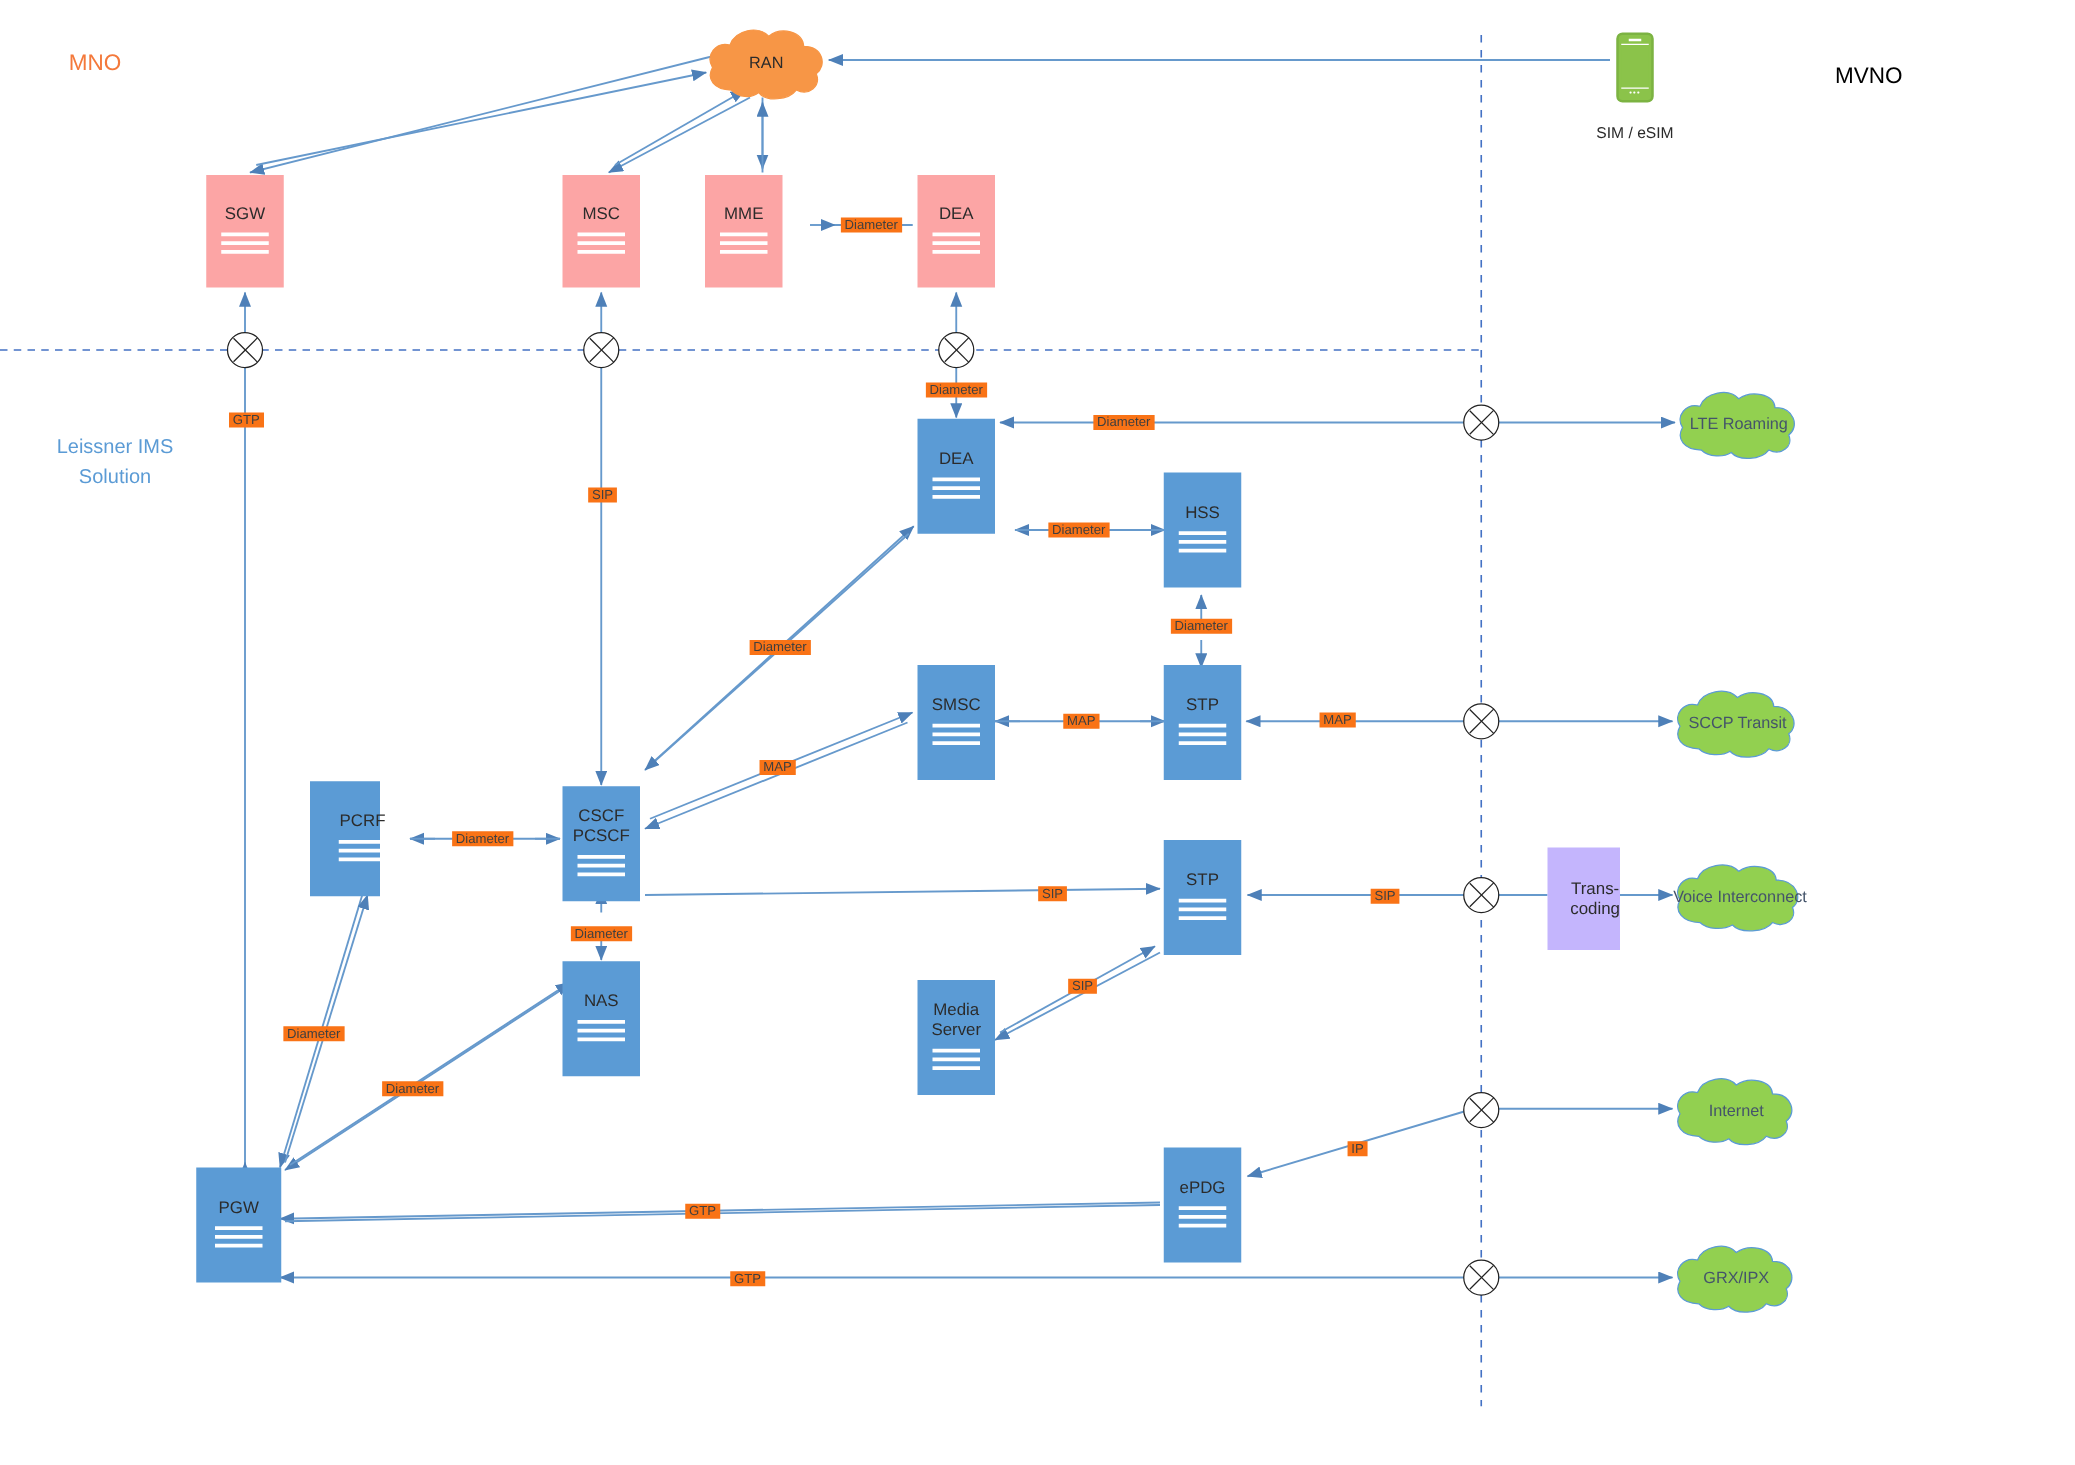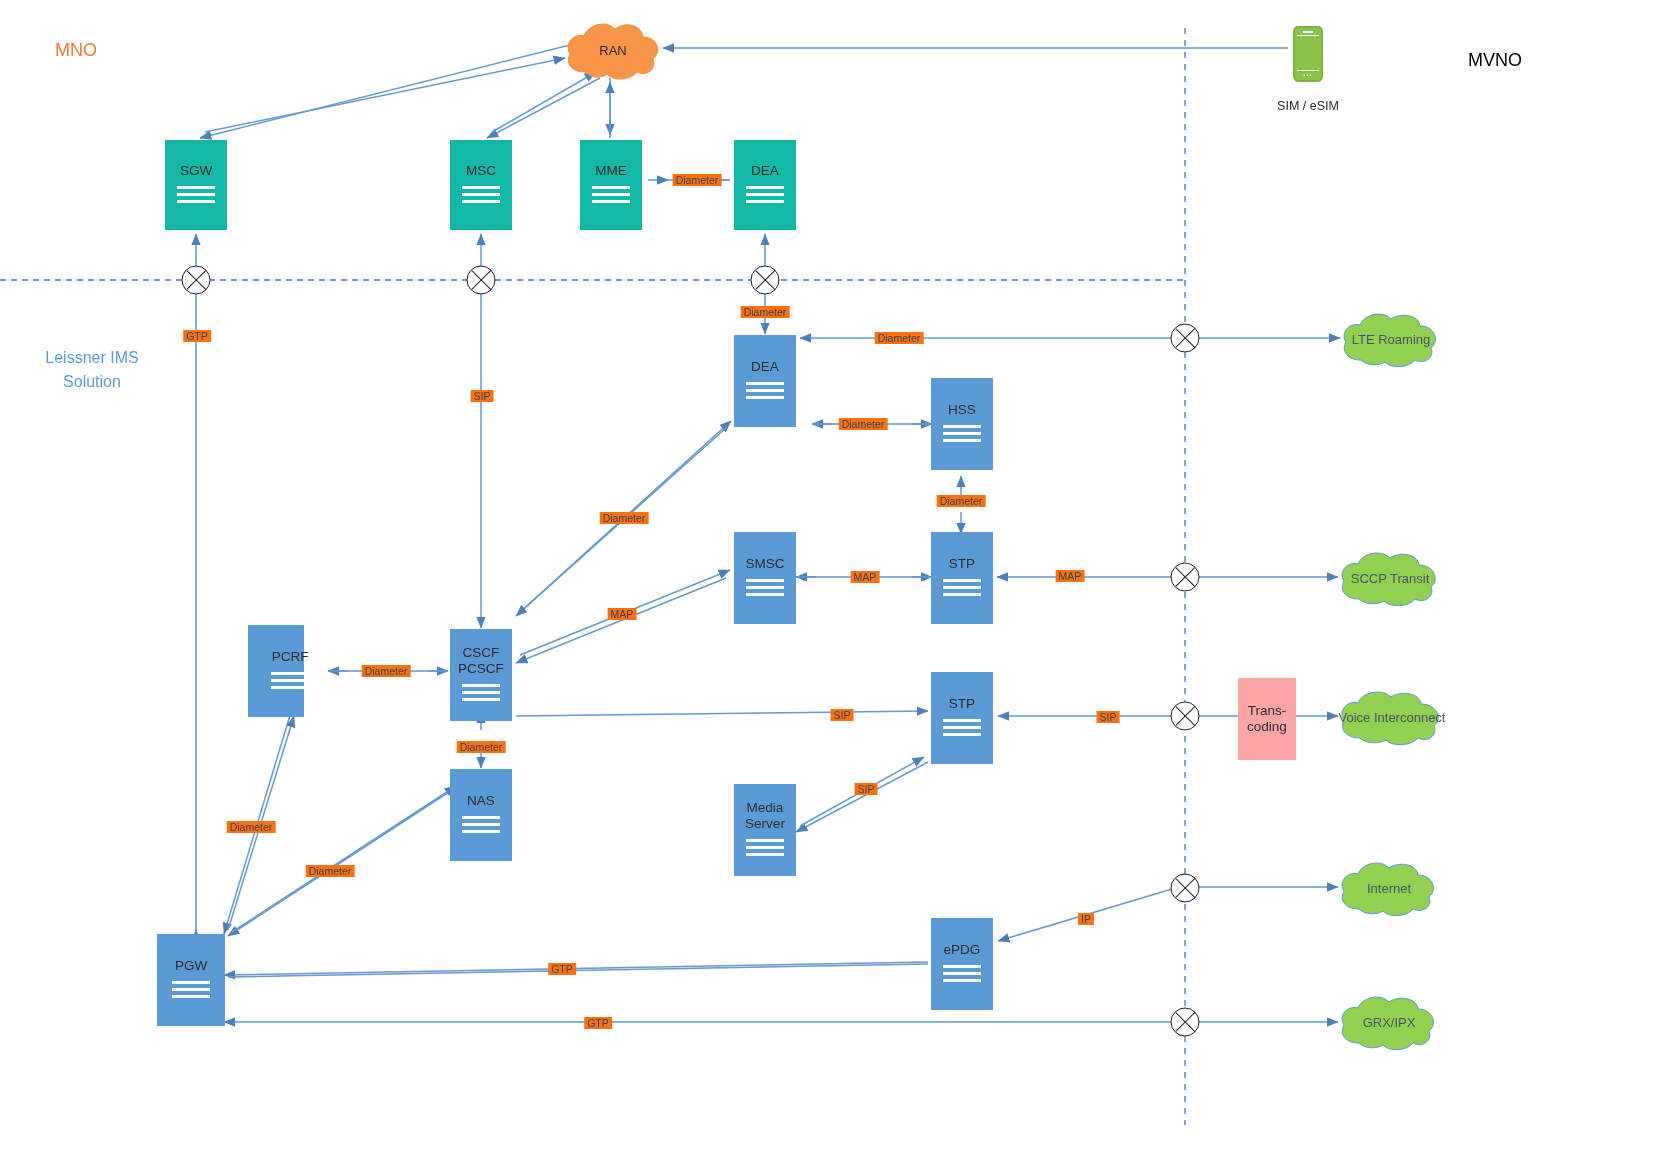--- a/index.html
+++ b/index.html
@@ -43,23 +43,23 @@
   .node .stack {
     margin-top: 7px;
     width: 38px;
   }
   .node .stack i {
     display: block;
     height: 3px;
     background: #ffffff;
     margin-bottom: 4px;
   }
-  .node.orange { background: #14b8a6; justify-content: center; }
+  .node.orange { background: #fca5a5; justify-content: center; }
   .node.blue   { background: #5B9BD5; }
-  .node.green  { background: #fca5a5; }
+  .node.green  { background: #c4b5fd; align-items: flex-end; }
   .node.green .node-label { color: #2b2b2b; }
 
   .cloud-node {
     position: absolute;
   }
   .cloud-node .cloud-label {
     position: absolute;
     left: 0; right: 0;
     top: 50%;
     transform: translateY(-50%);
@@ -283,21 +283,21 @@
 
   <div class="node orange" style="left:450px; top:140px; width:62px; height:90px;">
     <div class="node-label">MSC</div>
     <div class="stack">
         <i></i>
         <i></i>
         <i></i>
       </div>
   </div>
 
-  <div class="node orange" style="left:580px; top:140px; width:62px; height:90px;">
+  <div class="node orange" style="left:564px; top:140px; width:62px; height:90px;">
     <div class="node-label">MME</div>
     <div class="stack">
         <i></i>
         <i></i>
         <i></i>
       </div>
   </div>
 
   <div class="node orange" style="left:734px; top:140px; width:62px; height:90px;">
     <div class="node-label">DEA</div>

